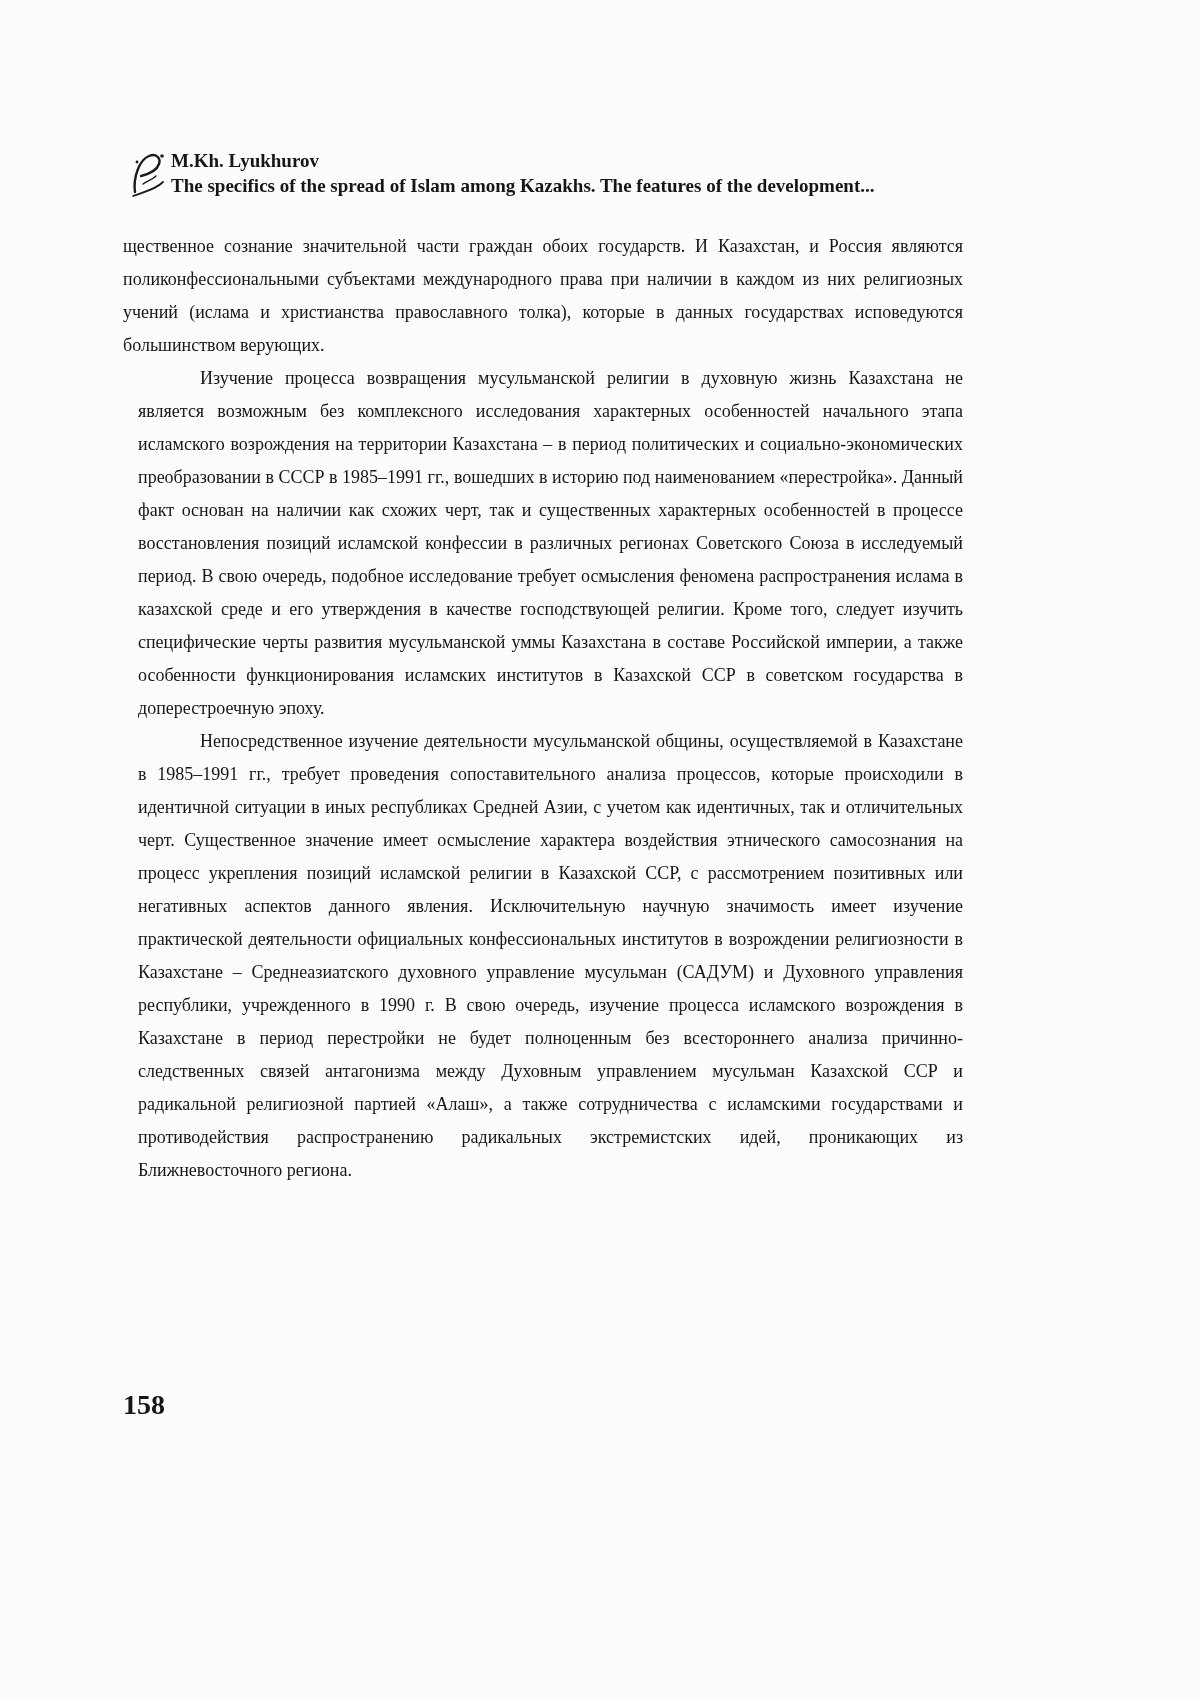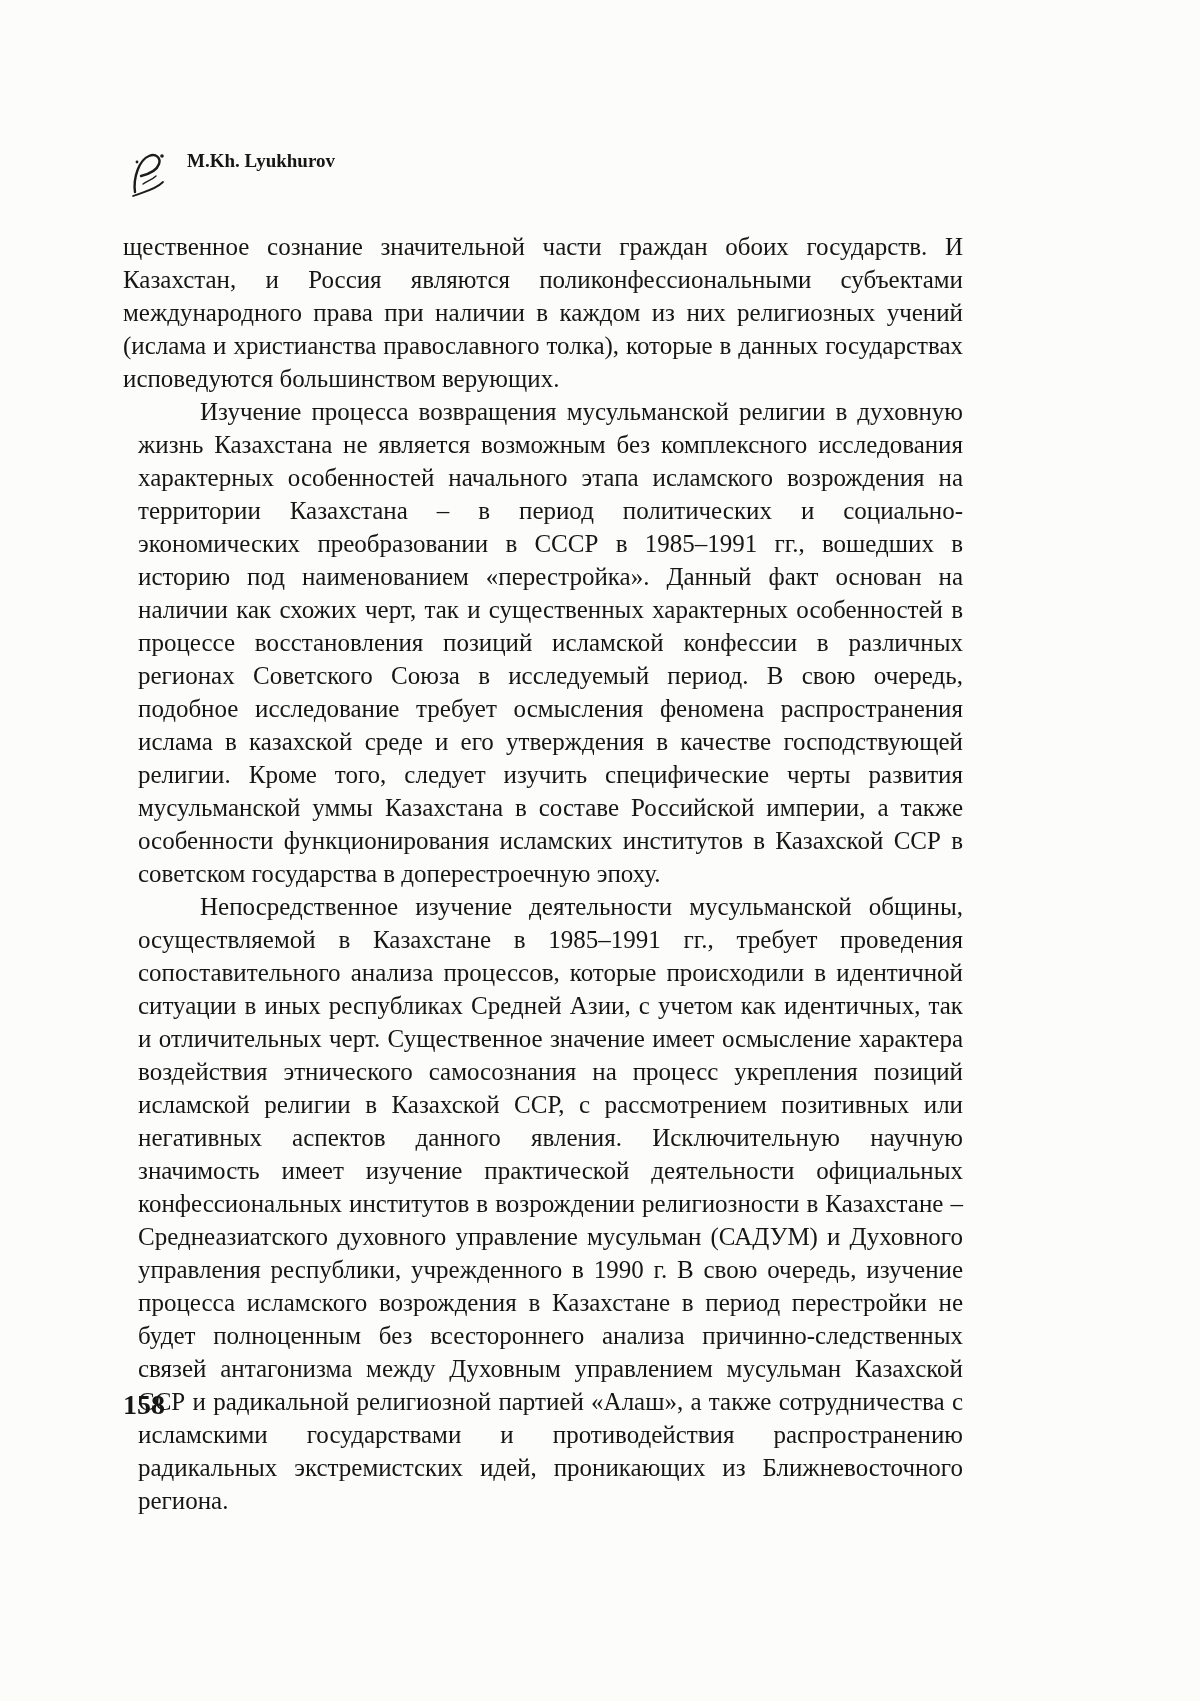--- a/index.html
+++ b/index.html
@@ -18,21 +18,20 @@
   .page {
     position: absolute;
     left: 123px;
     top: 148px;
     width: 840px;
   }
   
   .running-head {
     display: flex;
     align-items: flex-start;
-    gap: 16px;
     margin-bottom: 26px;
   }
   .logo-box {
     width: 48px;
     height: 56px;
     flex: 0 0 auto;
     display: flex;
     align-items: center;
     justify-content: center;
   }
@@ -48,21 +47,21 @@
     font-weight: bold;
     font-style: italic;
   }
   .head-journal .jrnl-rest {
     font-weight: bold;
     font-style: normal;
   }
   
   .article-body p {
     margin: 0;
-    font-size: 25px;
+    font-size: 18px;
     line-height: 33px;
     text-align: justify;
     text-justify: inter-word;
   }
   .article-body p.indent {
     text-indent: 62px;
     margin-left: 15px;
   }
   
   .footer {
@@ -95,20 +94,21 @@
       <svg viewBox="0 0 48 56" width="48" height="56" aria-hidden="true">
         <path d="M12 44 C 10 30, 16 12, 26 8 C 33 5, 38 10, 36 16 C 34 22, 26 26, 18 28" fill="none" stroke="#1c1c1c" stroke-width="2.4" stroke-linecap="round"></path>
         <path d="M10 48 C 20 44, 32 42, 40 34" fill="none" stroke="#1c1c1c" stroke-width="1.8" stroke-linecap="round"></path>
         <path d="M20 36 C 24 33, 29 32, 33 28" fill="none" stroke="#1c1c1c" stroke-width="1.4" stroke-linecap="round"></path>
         <circle cx="39" cy="8" r="1.8" fill="#1c1c1c"></circle>
         <circle cx="14" cy="14" r="1.4" fill="#1c1c1c"></circle>
       </svg>
     </div>
     <div class="head-text">
       <div class="head-author">M.Kh. Lyukhurov</div>
+      <div class="head-title">The specifics of the spread of Islam among Kazakhs. The features of the development...</div>
     </div>
   </div>
 
   <div class="article-body">
     <p>щественное сознание значительной части граждан обоих государств. И Казахстан, и Россия являются поликонфессиональными субъектами международного права при наличии в каждом из них религиозных учений (ислама и христианства православного толка), которые в данных государствах исповедуются большинством верующих.</p>
     <p class="indent">Изучение процесса возвращения мусульманской религии в духовную жизнь Казахстана не является возможным без комплексного исследования характерных особенностей начального этапа исламского возрождения на территории Казахстана – в период политических и социально-экономических преобразовании в СССР в 1985–1991 гг., вошедших в историю под наименованием «перестройка». Данный факт основан на наличии как схожих черт, так и существенных характерных особенностей в процессе восстановления позиций исламской конфессии в различных регионах Советского Союза в исследуемый период. В свою очередь, подобное исследование требует осмысления феномена распространения ислама в казахской среде и его утверждения в качестве господствующей религии. Кроме того, следует изучить специфические черты развития мусульманской уммы Казахстана в составе Российской империи, а также особенности функционирования исламских институтов в Казахской ССР в советском государства в доперестроечную эпоху.</p>
     <p class="indent">Непосредственное изучение деятельности мусульманской общины, осуществляемой в Казахстане в 1985–1991 гг., требует проведения сопоставительного анализа процессов, которые происходили в идентичной ситуации в иных республиках Средней Азии, с учетом как идентичных, так и отличительных черт. Существенное значение имеет осмысление характера воздействия этнического самосознания на процесс укрепления позиций исламской религии в Казахской ССР, с рассмотрением позитивных или негативных аспектов данного явления. Исключительную научную значимость имеет изучение практической деятельности официальных конфессиональных институтов в возрождении религиозности в Казахстане – Среднеазиатского духовного управление мусульман (САДУМ) и Духовного управления республики, учрежденного в 1990 г. В свою очередь, изучение процесса исламского возрождения в Казахстане в период перестройки не будет полноценным без всестороннего анализа причинно-следственных связей антагонизма между Духовным управлением мусульман Казахской ССР и радикальной религиозной партией «Алаш», а также сотрудничества с исламскими государствами и противодействия распространению радикальных экстремистских идей, проникающих из Ближневосточного региона.</p>
   </div>
 
 </div>

